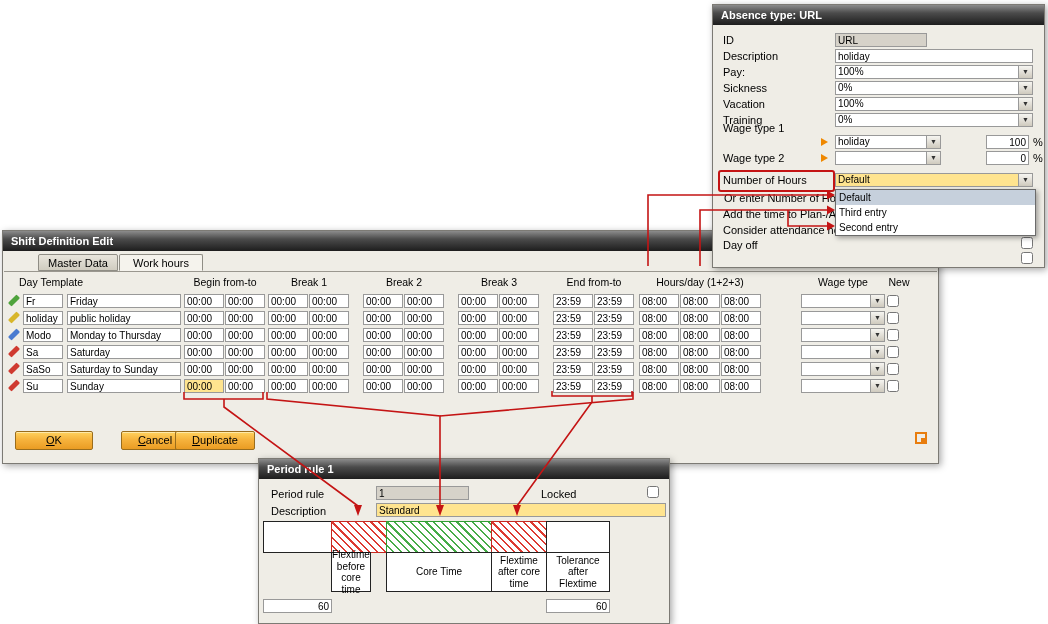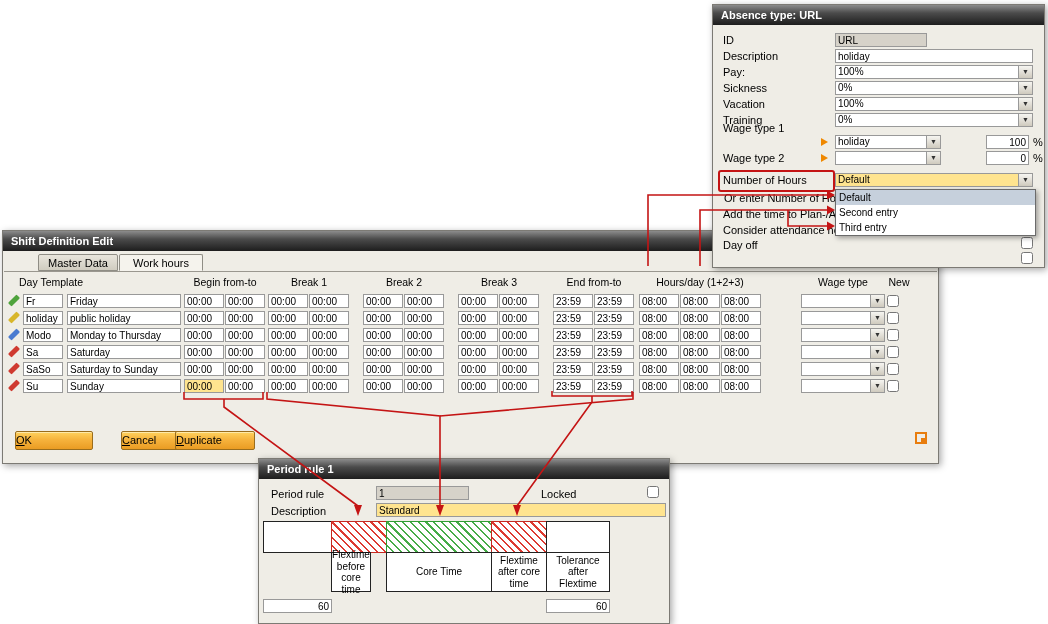--- a/index.html
+++ b/index.html
@@ -43,21 +43,21 @@
   .code{left:20px;width:40px;}
   .name{left:64px;width:114px;}
   .tin{width:40px;}
   .t0{left:181px}.t1{left:222px}.t2{left:265px}.t3{left:306px}.t4{left:360px}.t5{left:401px}
   .t6{left:455px}.t7{left:496px}.t8{left:550px}.t9{left:591px}.t10{left:636px}.t11{left:677px}.t12{left:718px}
   .srow.hl .t0{background:#ffe48f;}
   .rowcombo{left:798px;top:1px;width:84px;}
   .rowcb{left:884px;top:2px;}
   .btn{position:absolute;top:200px;height:19px;box-sizing:border-box;border:1px solid #9a6d1c;border-radius:2px;
        background:linear-gradient(180deg,#ffd25e,#f6b33d 45%,#ea9c23);box-shadow:inset 0 1px 0 #ffe9a8;
-       text-align:left;line-height:17px;font-size:11px;cursor:default;}
+       text-align:center;line-height:17px;font-size:11px;cursor:default;}
   .btn::first-letter{text-decoration:underline;}
   .fsicon{position:absolute;left:912px;top:201px;width:12px;height:12px;border:2px solid #e87d0e;box-sizing:border-box;}
   .fsicon::after{content:"";position:absolute;right:-2px;bottom:-2px;width:6px;height:6px;background:#e87d0e;}
   
   .dcell{position:absolute;box-sizing:border-box;background:#fff;border:1px solid #222;}
   .dlabel{display:flex;align-items:center;justify-content:center;text-align:center;
           font-size:10px;line-height:1.15;padding:1px;}
   .hatch-red{background:repeating-linear-gradient(45deg,#fff 0 4px,#dd3a31 4px 5.5px);border:1px solid #c52a22;}
   .hatch-green{background:repeating-linear-gradient(45deg,#fff 0 4px,#46ac48 4px 5.5px);border:1px solid #2f9e33;}
   .overlay{position:absolute;left:0;top:0;z-index:50;pointer-events:none;}
@@ -295,22 +295,22 @@
 
     <div class="lbl clip" style="left:11px;top:186px;">Or enter Number of Ho</div>
     <div class="lbl clip" style="left:10px;top:202px;">Add the time to Plan-/Ac</div>
     <div class="lbl clip" style="left:10px;top:218px;">Consider attendance hou</div>
     <div class="lbl" style="left:10px;top:233px;">Day off</div>
     <input type="checkbox" class="cb" style="left: 308px; top: 232px;">
     <input type="checkbox" class="cb" style="left: 308px; top: 247px;">
 
     <div class="list" style="left:122px;top:184px;width:199px;">
       <div class="item sel">Default</div>
+      <div class="item">Third entry</div>
       <div class="item">Second entry</div>
-      <div class="item">Third entry</div>
     </div>
   </div>
 
   <div class="win" style="left:258px;top:458px;width:410px;height:164px;z-index:30;">
     <div class="tbar">
       <span>Period rule 1</span>
     </div>
 
     <div class="lbl" style="left:12px;top:28px;">Period rule</div>
     <input class="inp ro" style="left: 117px; top: 27px; width: 93px;" value="1">

